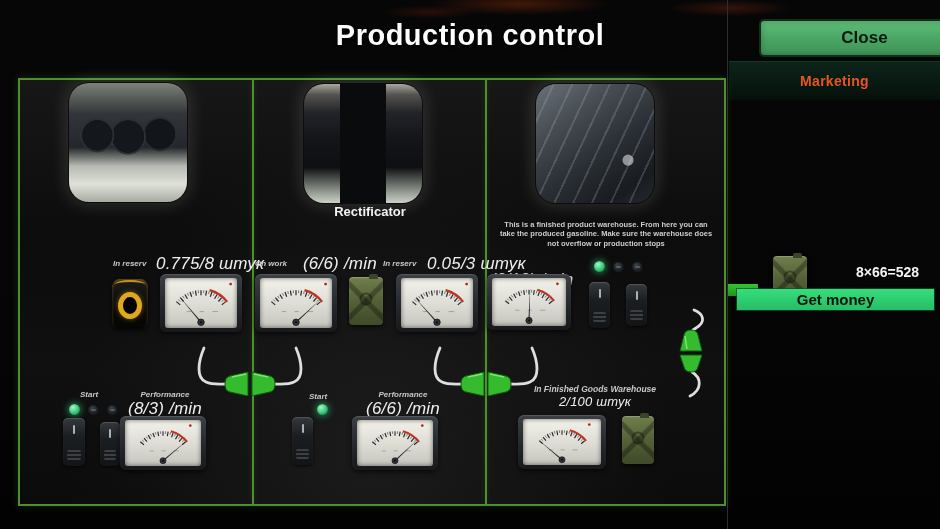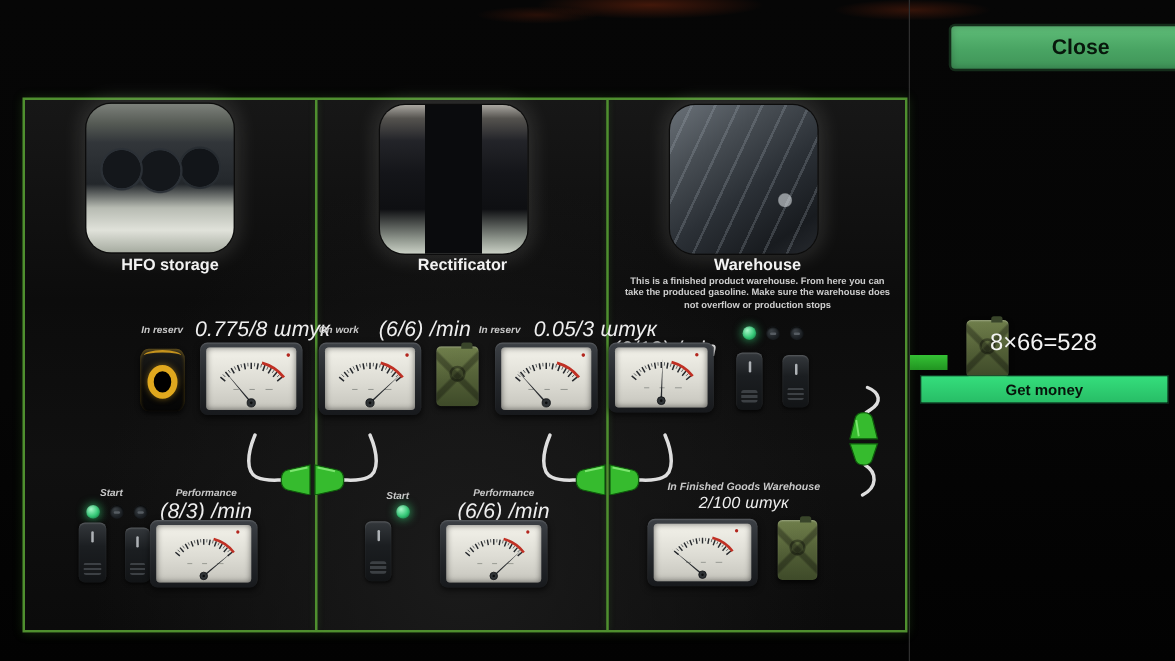--- a/index.html
+++ b/index.html
@@ -27,26 +27,26 @@
   }
   .marketing-bar{
     position:absolute;left:729px;top:61px;width:211px;height:39px;
     background:linear-gradient(180deg,#0e241a,#081a12 55%,#051009);
     display:flex;align-items:center;justify-content:center;
     box-shadow:inset 0 1px 0 rgba(90,160,110,.15);cursor:pointer;
   }
   .marketing-bar span{font-size:14px;font-weight:700;color:#e8561c;letter-spacing:.3px;}
   .vline{position:absolute;left:727px;top:0;width:1px;height:529px;background:#2e2e2e;}
   .green-bar{position:absolute;left:728px;top:284px;width:30px;height:12px;background:linear-gradient(180deg,#35c235,#219421);}
-  .formula{position:absolute;left:792px;top:264px;font-size:19px;font-weight:400;color:#f3f3f3;}
+  .formula{position:absolute;left:856px;top:264px;font-size:14px;font-weight:700;color:#f3f3f3;}
   .get-money-btn{
-    position:absolute;left:737px;top:301px;width:197px;height:21px;
+    position:absolute;left:737px;top:289px;width:197px;height:21px;
     background:linear-gradient(180deg,#35de7c,#27bd66);
     display:flex;align-items:center;justify-content:center;
-    font-size:12px;font-weight:700;color:#07140b;cursor:pointer;
+    font-size:15px;font-weight:700;color:#07140b;cursor:pointer;
     box-shadow:0 0 0 1px rgba(15,80,45,.7);
   }
   .board{
     position:absolute;left:18px;top:78px;width:708px;height:428px;
     border:2px solid #4f8f2f;box-sizing:border-box;
     background:
       radial-gradient(ellipse at 50% 88%, #1b1b1b 0%, transparent 60%),
       linear-gradient(180deg,#171717 0%,#0c0c0c 38%,#101010 68%,#0b0b0b 100%);
     box-shadow:0 0 8px rgba(70,150,45,.25);
   }
@@ -128,37 +128,40 @@
       <path d="M15.5 33.1L20.9 37.6M21.1 27.5L25.6 32.9M27.5 23L31 29.1M34.6 19.7L37 26.3M42.2 17.7L43.4 24.6M50 17L50 24M57.8 17.7L56.6 24.6M65.4 19.7L63 26.3M72.5 23L69 29.1M78.9 27.5L74.4 32.9M84.5 33.1L79.1 37.6" stroke="#26292d" stroke-width="1.7" fill="none"></path>
       <path d="M62 17.1 A46.5 46.5 0 0 1 86.6 33.4" stroke="#c03024" stroke-width="3.2" fill="none"></path>
       <circle cx="91.5" cy="8.5" r="2" fill="#b3261e"></circle>
       <path d="M30 47 L36 47 M48 47 L54 47 M66 47 L74 47" stroke="#8b8e88" stroke-width="1" fill="none"></path>
     </g>
   </defs>
 </svg>
 
 <div class="screen">
 
+  <h1 class="title">Production control</h1>
 
   <div class="close-btn">Close</div>
 
+  <div class="marketing-bar">
+    <span>Marketing</span>
+  </div>
 
   <div class="vline"></div>
   <div class="green-bar"></div>
 
   <div class="can" style="left:773px;top:256px;width:34px;height:46px;"></div>
   <div class="formula">8×66=528</div>
   <div class="get-money-btn">Get money</div>
 
   <div class="board">
     <div class="divider d1"></div>
     <div class="divider d2"></div>
 
     <div class="photo photo-hfo"></div>
-    <div class="p-title" style="left:6px;top:124px;">HFO storage</div>
 
     <div class="lbl" style="left:93px;top:179px;">In reserv</div>
     <div class="val" style="left:136px;top:174px;">0.775/8 штук</div>
 
     <div class="barrel" style="left:92px;top:199px;"></div>
 
     <div class="gauge" style="left:140px;top:194px;width:82px;height:58px;">
       <div class="gauge-face">
           <svg viewBox="0 0 100 70">
         <use href="#gface"></use>
@@ -244,21 +247,20 @@
         <g transform="rotate(47 50 62)">
               <path d="M49.1 62 L50 13 L50.9 62 Z" fill="#24272b"></path>
             </g>
         <circle cx="50" cy="62" r="4.6" fill="#2f3336" stroke="#121416"></circle>
             <circle cx="50" cy="62" r="1.5" fill="#0c0d0e"></circle>
       </svg>
         </div>
     </div>
 
     <div class="photo photo-wh"></div>
-    <div class="p-title" style="left:476px;top:124px;">Warehouse</div>
     <div class="p-desc" style="left:477px;top:140px;">This is a finished product warehouse. From here you can take the produced gasoline. Make sure the warehouse does not overflow or production stops</div>
 
     <div class="val" style="left:470px;top:174px;margin-top:16px;">(6/12) /min</div>
     <div class="lights" style="left:574px;top:181px;">
       <div class="light"></div>
       <div class="light off"></div>
       <div class="light off"></div>
     </div>
 
     <div class="gauge" style="left:467px;top:194px;width:84px;height:56px;">

